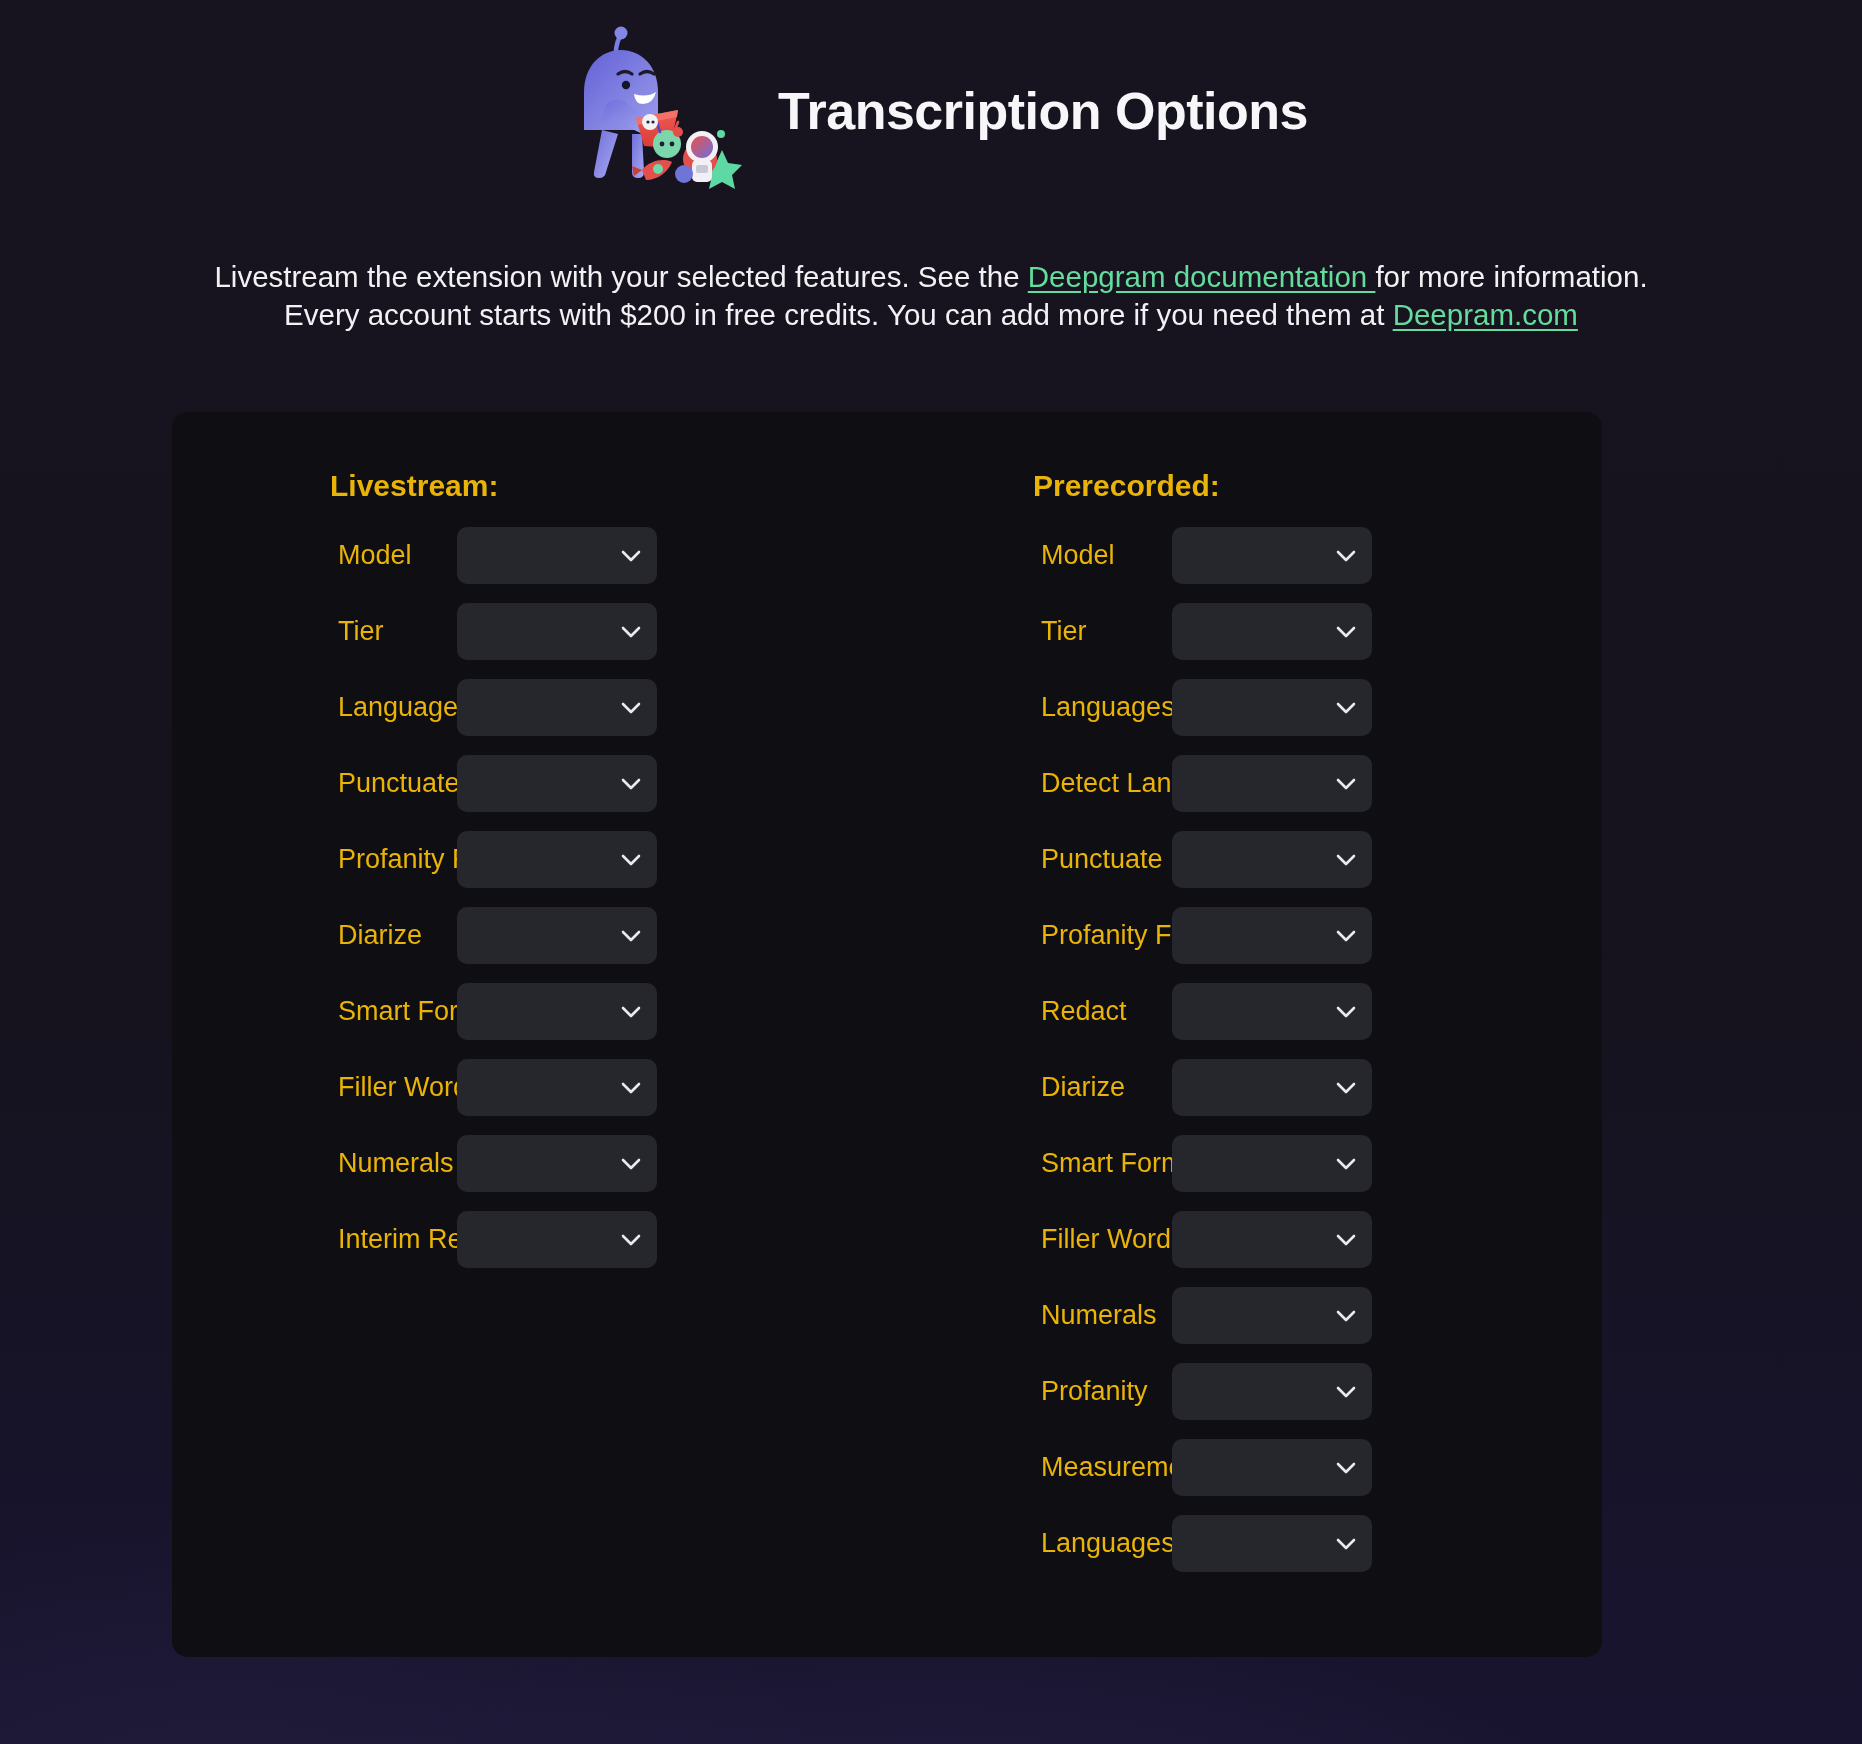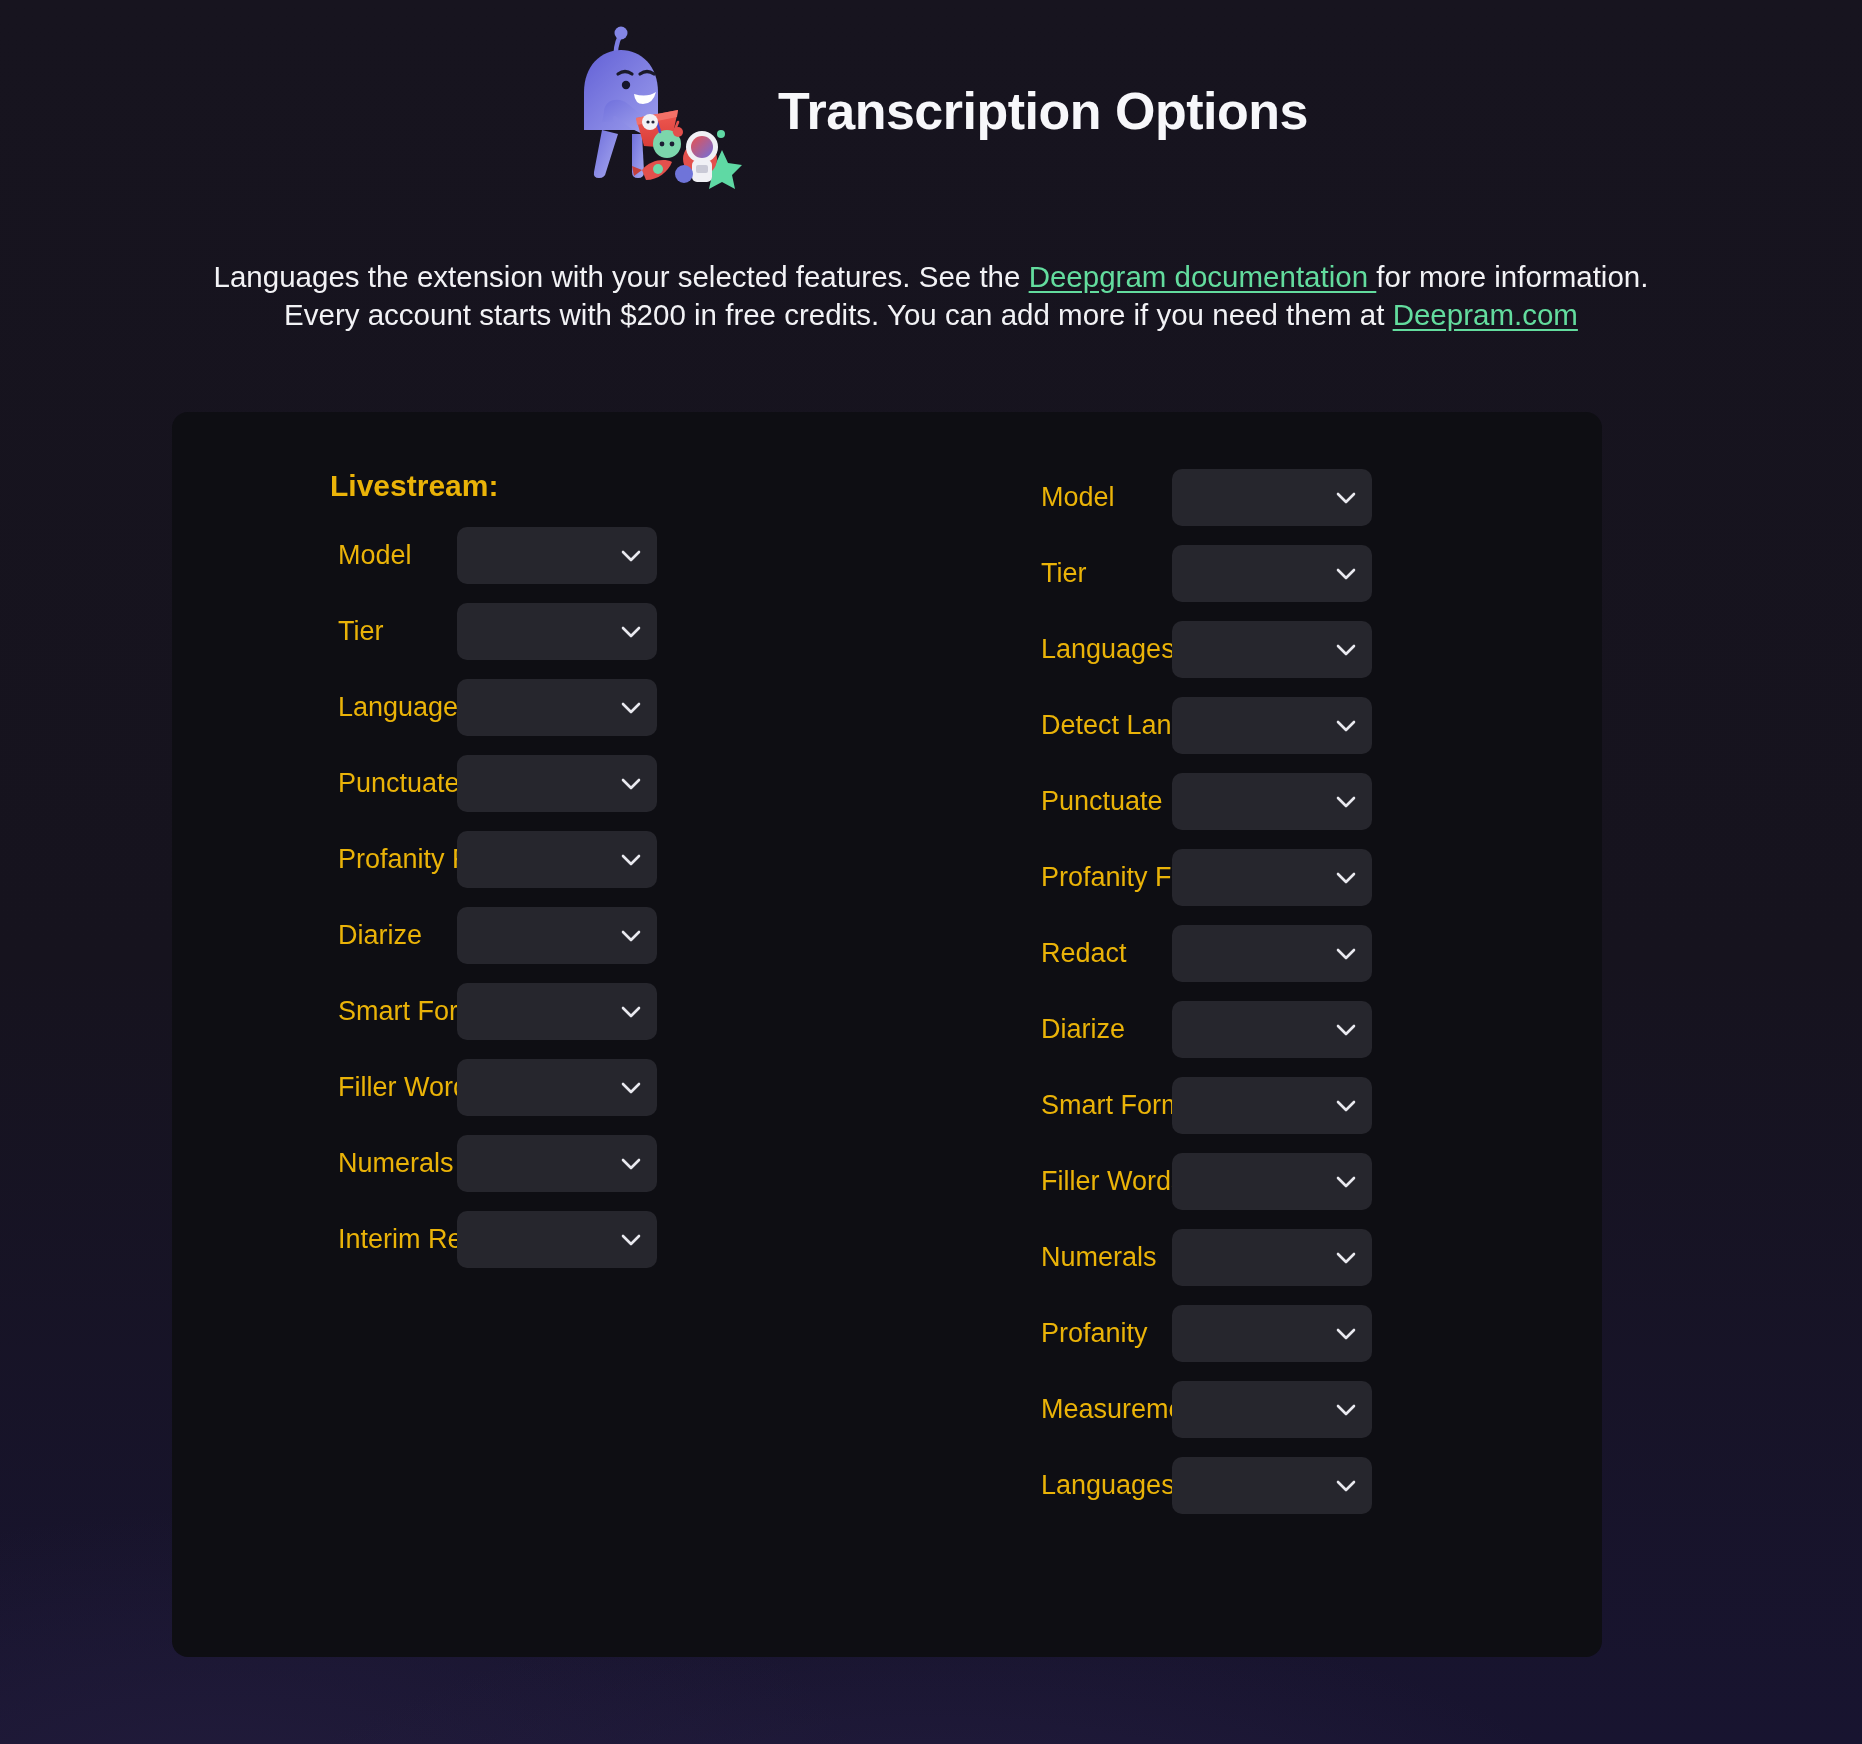--- a/index.html
+++ b/index.html
@@ -215,21 +215,21 @@
 
         <circle cx="104" cy="110" r="5" fill="#e3504c"></circle>
         <circle cx="147" cy="112" r="4" fill="#5fd9a4"></circle>
       </svg>
     </div>
 
     <div class="page-title">Transcription Options</div>
   </div>
 
   <div class="desc">
-    <span>Languages the extension with your selected features. See the </span><a href="#">Deepgram documentation </a><span>for more information.</span><br>
+    <span>Livestream the extension with your selected features. See the </span><a href="#">Deepgram documentation </a><span>for more information.</span><br>
     <span>Every account starts with $200 in free credits. You can add more if you need them at </span><a href="#">Deepram.com</a>
   </div>
 
   <div class="panel">
     <div class="columns">
 
       <div class="col left">
         <div class="col-title">Livestream:</div>
         <div class="rows" id="livestream-rows">
             <div class="row">
@@ -339,20 +339,21 @@
                   <svg width="20" height="12" viewBox="0 0 20 12">
                     <path d="M2 2 L10 10 L18 2" stroke="#e9e9ef" stroke-width="2.6" fill="none" stroke-linecap="round" stroke-linejoin="round"></path>
                   </svg>
                 </span>
               </div>
             </div>
           </div>
       </div>
 
       <div class="col right">
+        <div class="col-title">Prerecorded:</div>
         <div class="rows" id="prerecorded-rows">
             <div class="row">
               <div class="row-label">Model</div>
               <div class="select">
                 <span class="value"></span>
                 <span class="chev">
                   <svg width="20" height="12" viewBox="0 0 20 12">
                     <path d="M2 2 L10 10 L18 2" stroke="#e9e9ef" stroke-width="2.6" fill="none" stroke-linecap="round" stroke-linejoin="round"></path>
                   </svg>
                 </span>

